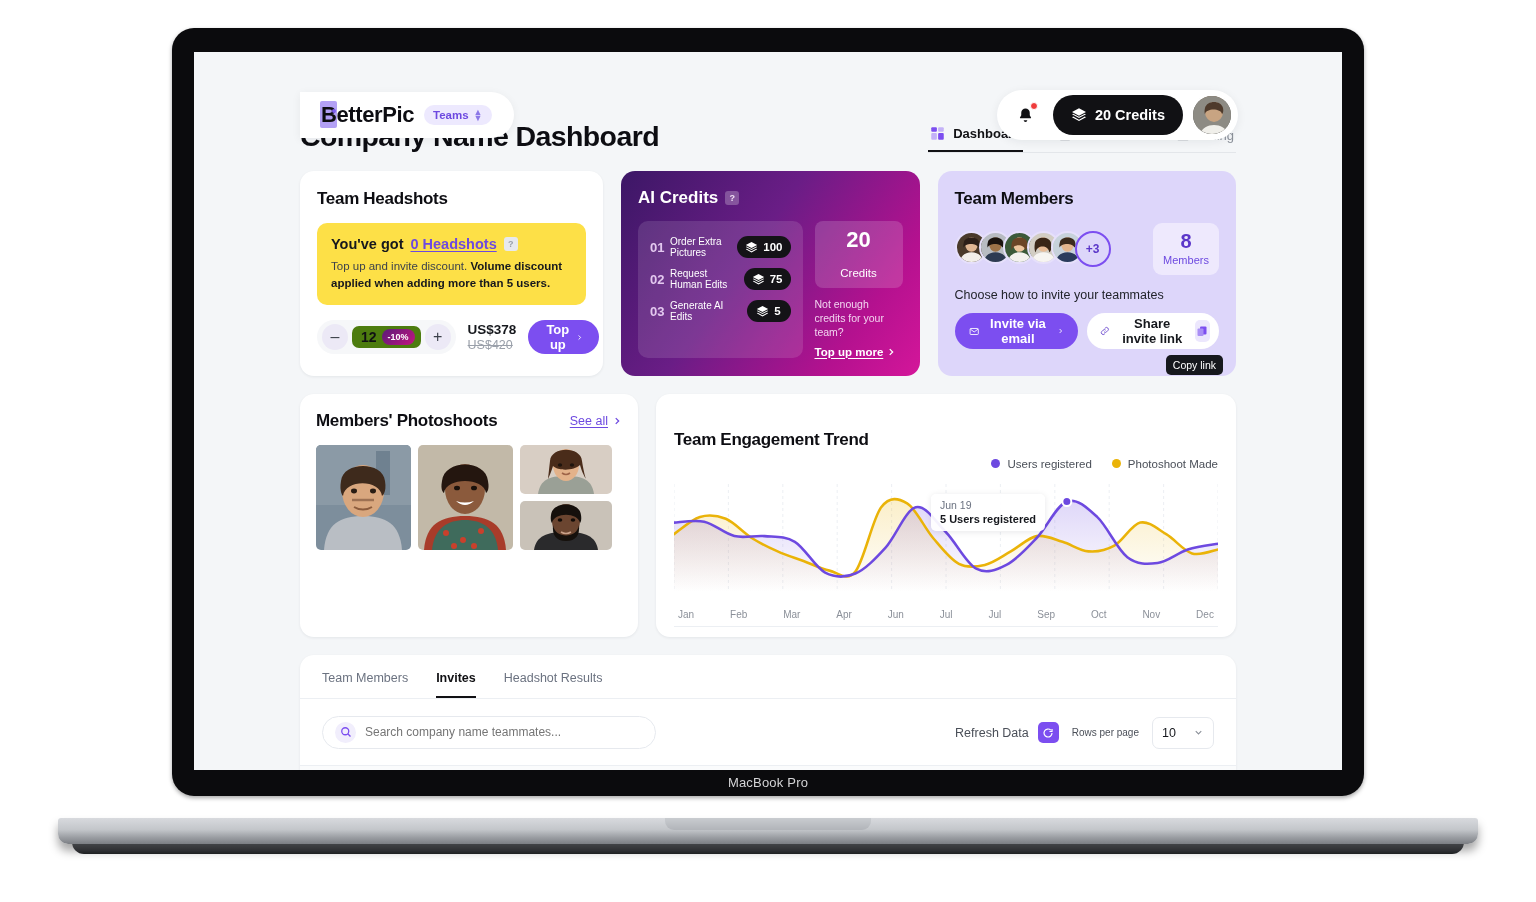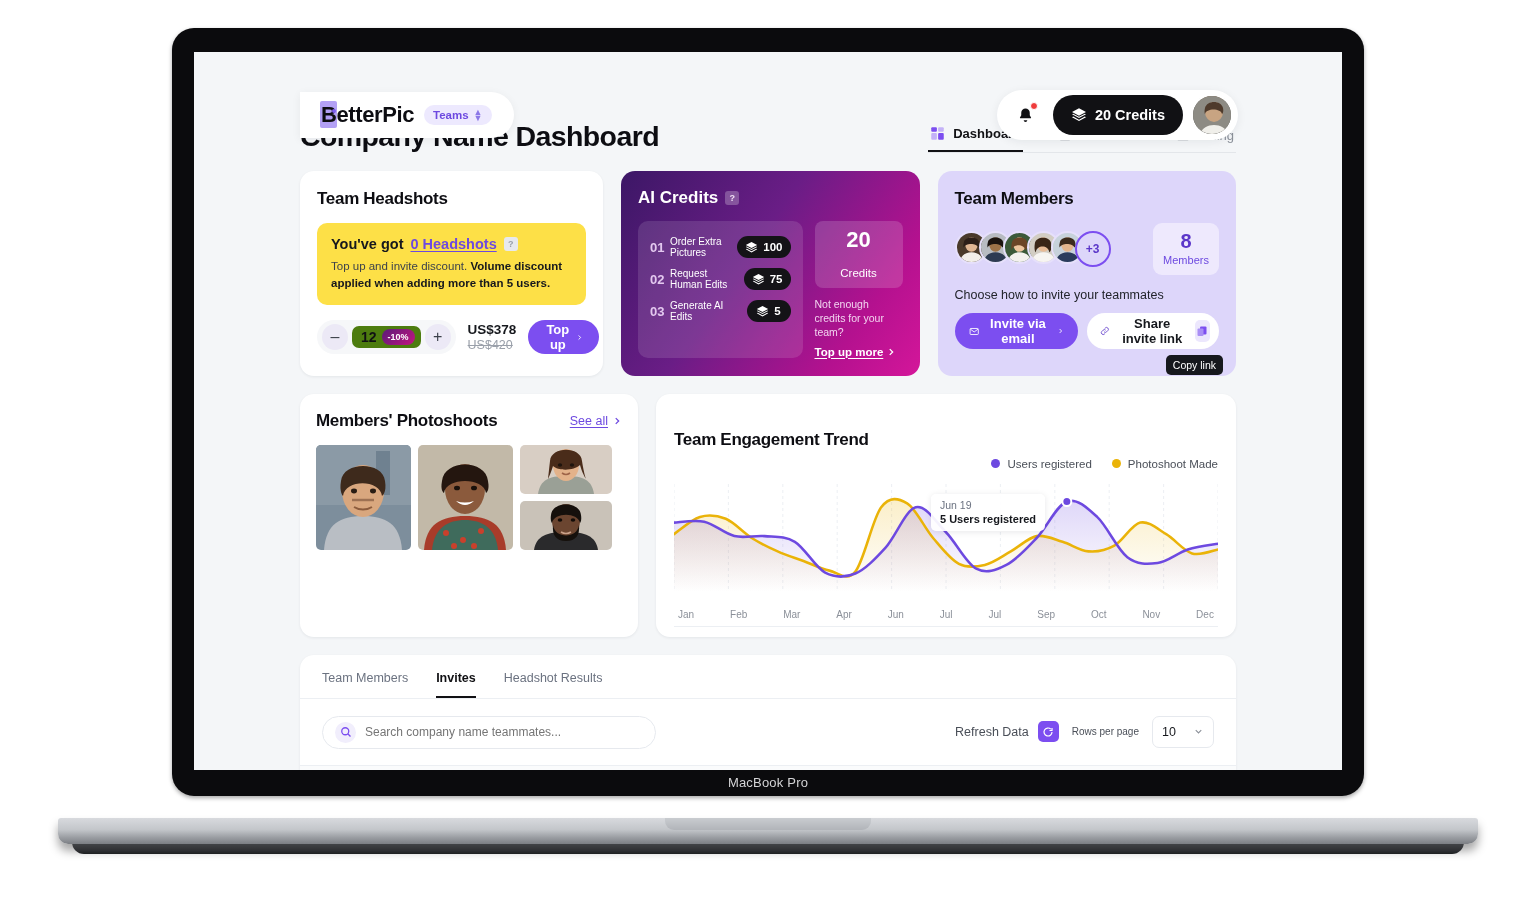--- a/index.html
+++ b/index.html
@@ -211,21 +211,21 @@
     border-radius: 5px; padding: 5px 9px 6px 9px; box-shadow: 0 1px 6px rgba(16,24,40,.1); }
   .tt-date { font-size: 10.5px; color: #6b7280; }
   .tt-val { font-size: 11px; font-weight: 700; color: #16181d; margin-top: 2px; }
 
   
   .row3 { padding: 18px 106px 0 106px; }
   .c-table { padding: 0 0 0 0; overflow: hidden; }
   .tbl-tabs { display: flex; gap: 28px; padding: 16px 22px 0 22px; border-bottom: 1px solid #eceff3; }
   .tbl-tab { font-size: 12.5px; color: #6b7280; padding-bottom: 11px; cursor: pointer; }
   .tbl-tab.active { color: #111114; font-weight: 700; border-bottom: 2px solid #111114; }
-  .tbl-tools { display: flex; align-items: flex-start; padding: 17px 22px 16px 22px; gap: 14px; }
+  .tbl-tools { display: flex; align-items: flex-end; padding: 17px 22px 16px 22px; gap: 14px; }
   .search-box { width: 334px; height: 33px; border: 1px solid #e6e9ee; border-radius: 18px;
     display: flex; align-items: center; gap: 9px; padding: 0 12px; background: #fff; }
   .search-circ { width: 21px; height: 21px; border-radius: 50%; background: #f1eefc;
     display: flex; align-items: center; justify-content: center; }
   .search-inp { border: none; outline: none; font-size: 12px; color: #9aa0aa; flex: 1;
     font-family: "Liberation Sans", sans-serif; background: transparent; }
   .tools-right { margin-left: auto; display: flex; align-items: center; gap: 13px; }
   .refresh { display: flex; align-items: center; gap: 9px; font-size: 12.5px; color: #4a4f58; cursor: pointer; }
   .refresh-ico { width: 21px; height: 21px; border-radius: 5px; background: #7c4ef0;
     display: flex; align-items: center; justify-content: center; }

